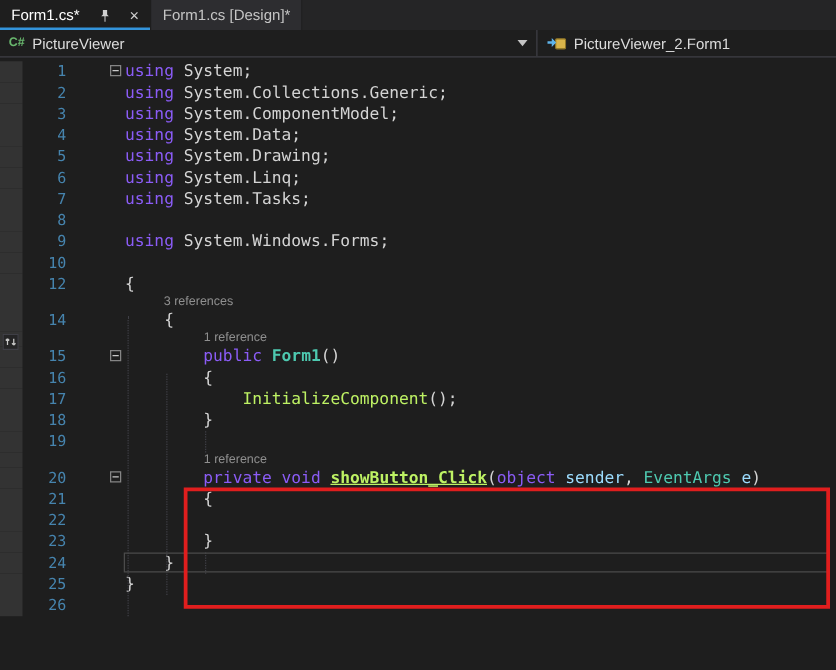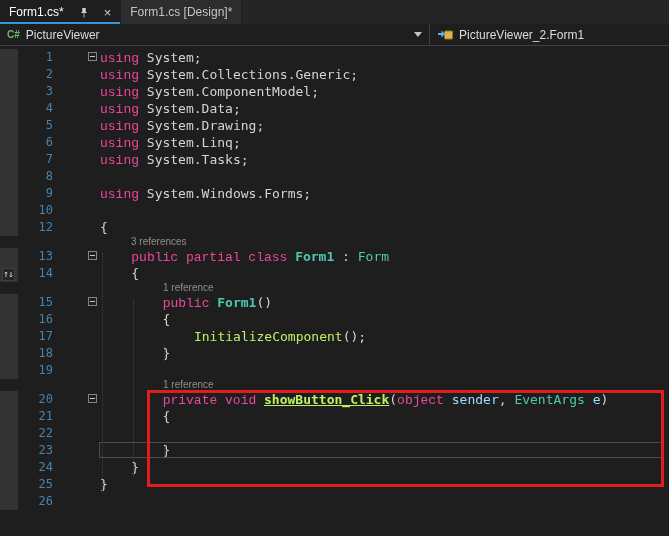--- a/index.html
+++ b/index.html
@@ -37,33 +37,33 @@
     margin-left:auto; width:0; height:0;
     border-left:4px solid transparent; border-right:4px solid transparent;
     border-top:5px solid #C5C5C5;
   }
   .csicon { font-size:10px; font-weight:bold; color:#69B76E; }
 
   
   .editor { position:absolute; top:47px; left:0; right:0; bottom:0; background:#1E1E1E; }
   #code-rows { padding-top:2px; }
   .row { display:flex; height:17px; line-height:17px; font-family:"DejaVu Sans Mono", monospace; font-size:13px; }
-  .row.lens { height:12px; line-height:12px;align-items:center; }
+  .row.lens { height:12px; line-height:12px; }
   .gutter { width:18px; flex:none; background:#333333; }
   .lnum { width:44px; flex:none; text-align:right; padding-right:9px; color:#4684AE; font-size:12px; }
   .fold { width:38px; flex:none; position:relative; }
   .fold-box {
     position:absolute; right:3px; top:3px; width:9px; height:9px;
     border:1px solid #858585; background:#1E1E1E;
   }
   .fold-box::after { content:''; position:absolute; left:1px; right:1px; top:3px; height:1px; background:#C8C8C8; }
   .codeline { white-space:pre; color:#D4D4D4; }
   .lens-text { font-family:"Liberation Sans", sans-serif; font-size:10px; color:#8F8F8F; }
 
-  .tok.kw { color:#ec4899;font-family:Liberation Mono, monospace; }
+  .tok.kw { color:#8b5cf6; }
   .tok.ty { color:#4EC9B0; }
   .tok.me { color:#bef264; }
   .tok.pa { color:#9CDCFE; }
   .tok.pl { color:#D4D4D4; }
   .tok.b  { font-weight:bold; }
   .tok.u  { text-decoration:underline;margin-top:28px; }
 
   
   .guide { position:absolute; width:0; border-left:1px dotted #3F3F46; }
   #guide1 { left:102px; top:206px; height:240px; }
@@ -184,28 +184,20 @@
         <span class="codeline"><span class="tok pl">{</span></span>
       </div>
       <div class="row lens">
         <span class="gutter"></span>
         <span class="lnum"></span>
         <span class="fold"></span>
         <span class="lens-text" style="padding-left: 31px;">3 references</span>
       </div>
       <div class="row">
         <span class="gutter"></span>
-        <span class="lnum">13</span>
-        <span class="fold">
-          <span class="fold-box"></span>
-        </span>
-        <span class="codeline"><span class="tok pl">    </span><span class="tok kw">public partial class </span><span class="tok ty b">Form1</span><span class="tok pl"> : </span><span class="tok ty">Form</span></span>
-      </div>
-      <div class="row">
-        <span class="gutter"></span>
         <span class="lnum">14</span>
         <span class="fold"></span>
         <span class="codeline"><span class="tok pl">    {</span></span>
       </div>
       <div class="row lens">
         <span class="gutter"></span>
         <span class="lnum"></span>
         <span class="fold"></span>
         <span class="lens-text" style="padding-left: 63px;">1 reference</span>
       </div>

